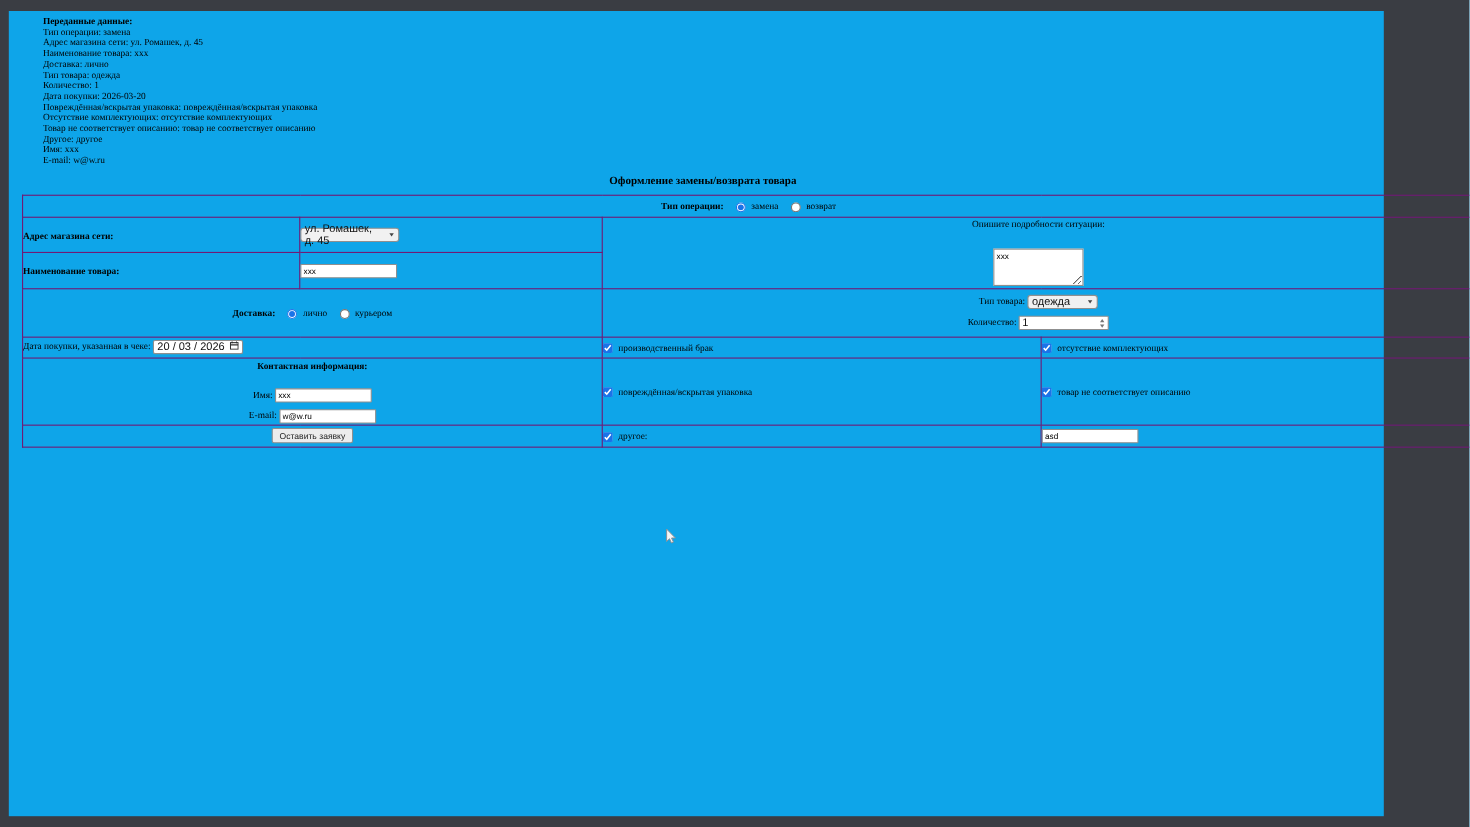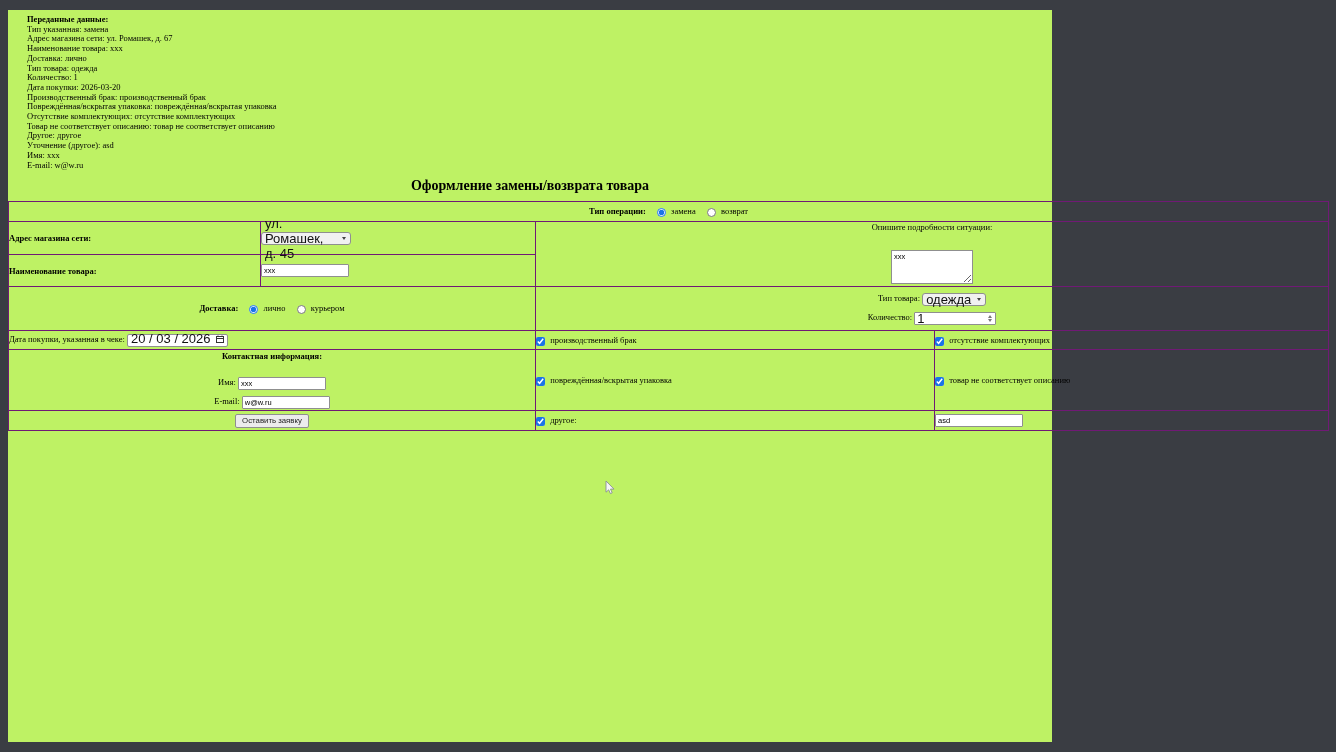--- a/index.html
+++ b/index.html
@@ -1,40 +1,40 @@
 <!DOCTYPE html>
 <html><head>
 <meta charset="utf-8">
 <style>
   * { margin:0; padding:0; box-sizing:border-box; }
   html,body { width:1336px; height:752px; }
   body { font-family:"Liberation Serif", serif; }
   .frame { position:relative; width:1336px; height:752px; background:#3a3d43; overflow:hidden; }
-  .page { position:absolute; left:8px; top:10px; width:1044px; height:732px; background:#bef264; color:#000; font-size:8.5px; }
+  .page { position:absolute; left:8px; top:10px; width:1250px; height:732px; background:#0ea5e9; color:#000; font-size:8.5px;padding-left:12px; }
 
   
   .transmitted { padding:5px 0 0 19px; line-height:9.7px; }
   .transmitted .hdr { font-weight:bold; }
 
   
-  .form-title { text-align:center; font-weight:bold; font-size:14px; margin-top:8px; }
+  .form-title { text-align:center; font-weight:bold; font-size:10px; margin-top:8px; }
 
   
   table.form { border-collapse:collapse; width:1320px; margin-top:7px; table-layout:fixed; }
   table.form td { border:1px solid #701a75; font-size:8.5px; vertical-align:middle; padding:0; }
   td.center { text-align:center; }
   td.label-cell { padding-left:8px;font-weight:bold; }
   td.input-cell { padding-left:3px; }
   td.cb-cell { padding-left:7px; }
   td.date-cell { padding-left:6px; }
   td.other-input-cell { padding-left:2px;margin-left:48px; }
   .bold { font-weight:bold; }
 
   
-  .ctl-font { font-family:"Liberation Sans", sans-serif; font-size:13px; color:#111; }
+  .ctl-font { font-family:"Liberation Sans", sans-serif; font-size:10px; color:#111; }
   .sel { display:inline-flex; align-items:center; justify-content:space-between;
          border:1px solid #8f8f8f; border-radius:3px; background:#f1f1f1;
          height:13px; padding:0 4px 0 3px; vertical-align:middle; }
   .sel .chev { width:0; height:0; border-left:2.5px solid transparent; border-right:2.5px solid transparent; border-top:3.5px solid #444; margin-left:6px; }
   input.ti { border:1px solid #8f8f8f; border-radius:1px; background:#fff; height:13px;
              font-family:"Liberation Sans", sans-serif; font-size:7.5px; padding:0 2px; vertical-align:middle; }
   textarea.ta { width:82px; height:34px; border:1px solid #8f8f8f; background:#fff;
                 font-family:"Liberation Sans", sans-serif; font-size:7.5px; padding:1px 2px; resize:both; display:inline-block; }
   input.cb, input.rb { width:9px; height:9px; accent-color:#1a73e8; margin:0 3px 0 0; vertical-align:middle; }
   .date-ctl { display:inline-flex; align-items:flex-end; border:1px solid #8f8f8f; border-radius:2px;
@@ -58,33 +58,31 @@
   .cursor { position:absolute; left:605px; top:480px; }
 </style>
 </head>
 <body>
 
 <div class="frame">
   <div class="page">
 
     <div class="transmitted">
       <div class="hdr">Переданные данные:</div>
-      <div>Тип указанная: замена</div>
-      <div>Адрес магазина сети: ул. Ромашек, д. 67</div>
+      <div>Тип операции: замена</div>
+      <div>Адрес магазина сети: ул. Ромашек, д. 45</div>
       <div>Наименование товара: xxx</div>
       <div>Доставка: лично</div>
       <div>Тип товара: одежда</div>
       <div>Количество: 1</div>
       <div>Дата покупки: 2026-03-20</div>
-      <div>Производственный брак: производственный брак</div>
       <div>Повреждённая/вскрытая упаковка: повреждённая/вскрытая упаковка</div>
       <div>Отсутствие комплектующих: отсутствие комплектующих</div>
       <div>Товар не соответствует описанию: товар не соответствует описанию</div>
       <div>Другое: другое</div>
-      <div>Уточнение (другое): asd</div>
       <div>Имя: xxx</div>
       <div>E-mail: w@w.ru</div>
     </div>
 
     <div class="form-title">Оформление замены/возврата товара</div>
 
     <table class="form">
       <colgroup>
           <col style="width:252px">
           <col style="width:275px">

